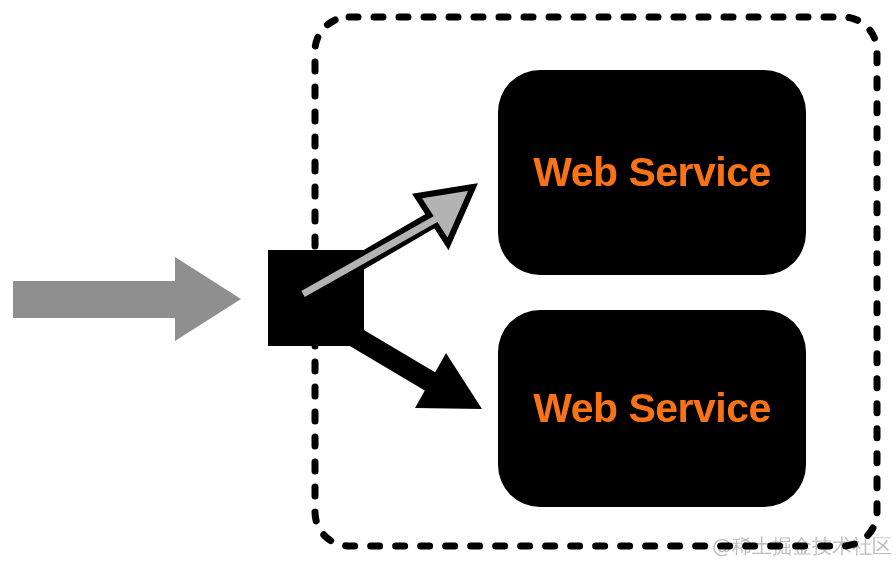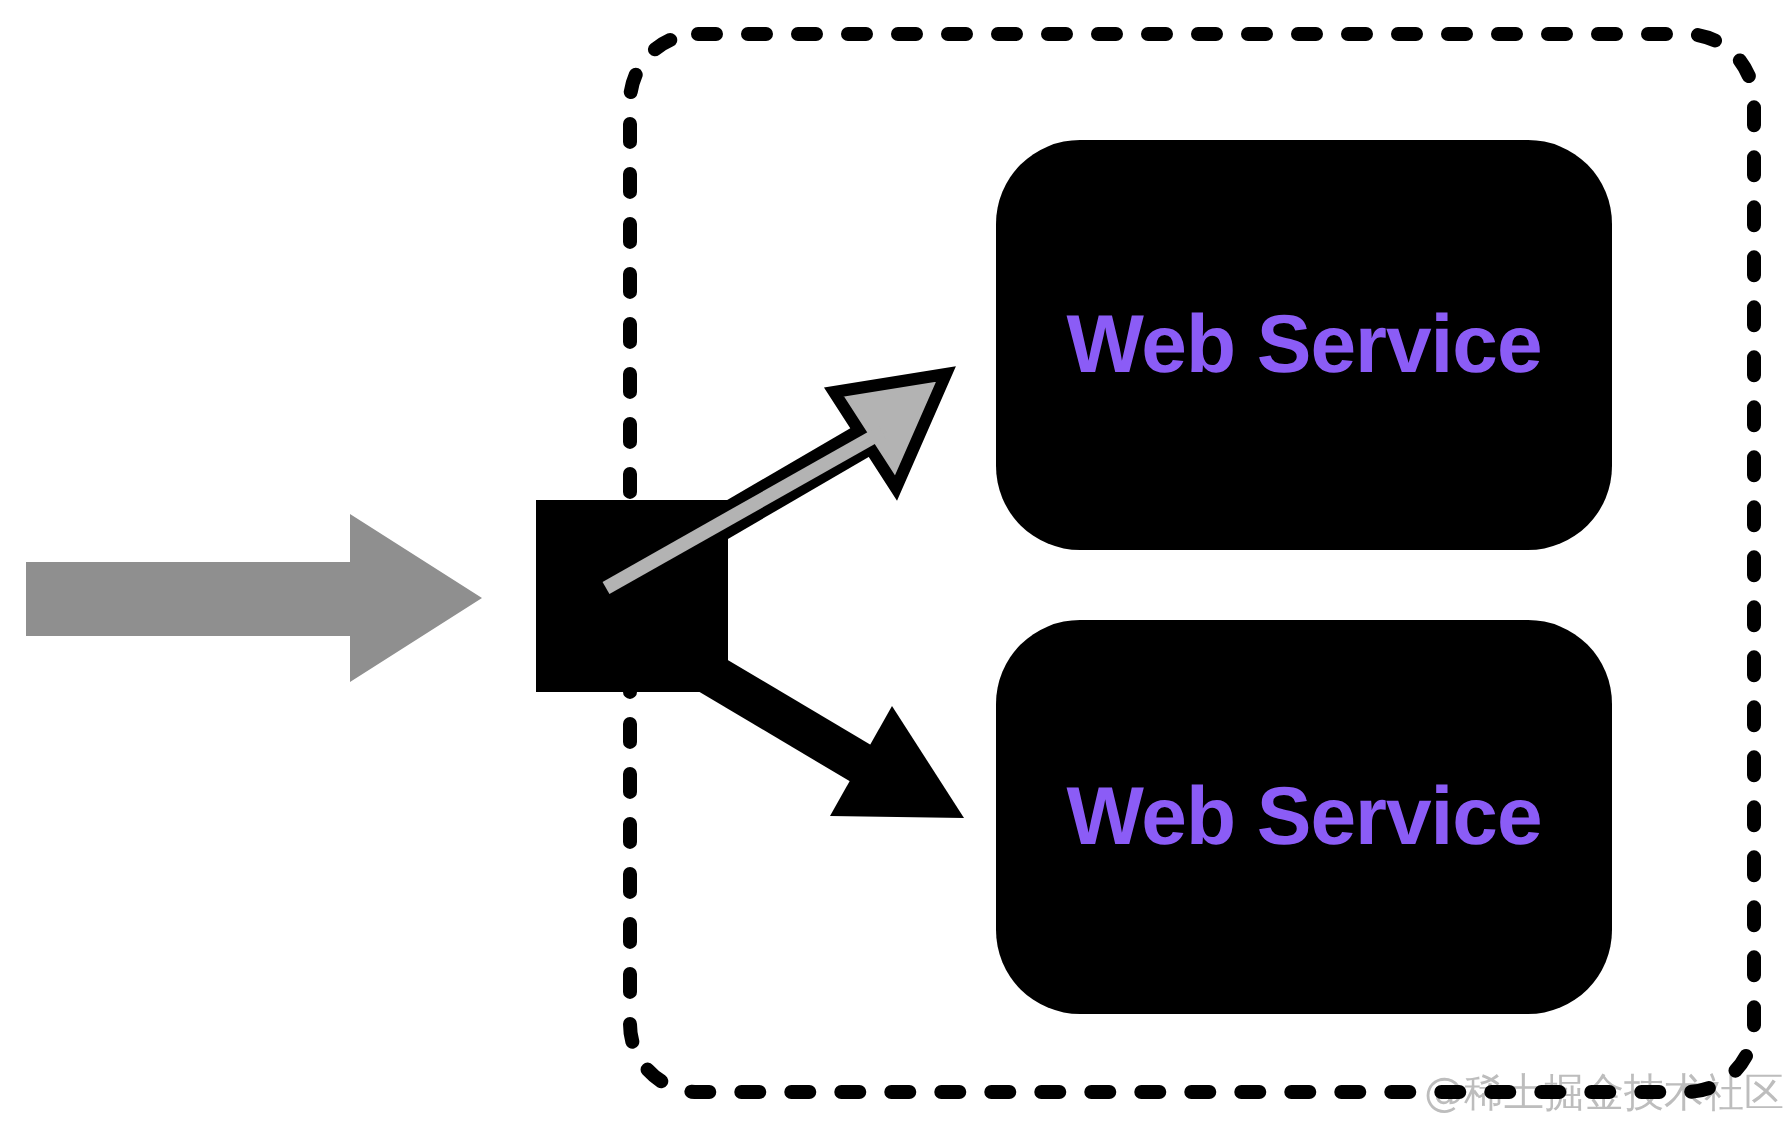--- a/index.html
+++ b/index.html
@@ -27,21 +27,21 @@
     background: #000000;
     border-radius: 42px;
     display: flex;
     align-items: center;
     justify-content: center;
     z-index: 3;
   }
   .service-box.top    { top: 70px;  height: 205px; }
   .service-box.bottom { top: 310px; height: 197px; }
   .service-box .label {
-    color: #8b5cf6;
+    color: #f97316;
     font-weight: bold;
     font-size: 41px;
     letter-spacing: -0.5px;
     white-space: nowrap;
   }
   .watermark {
     position: absolute;
     right: 4px;
     bottom: 2px;
     z-index: 1;

